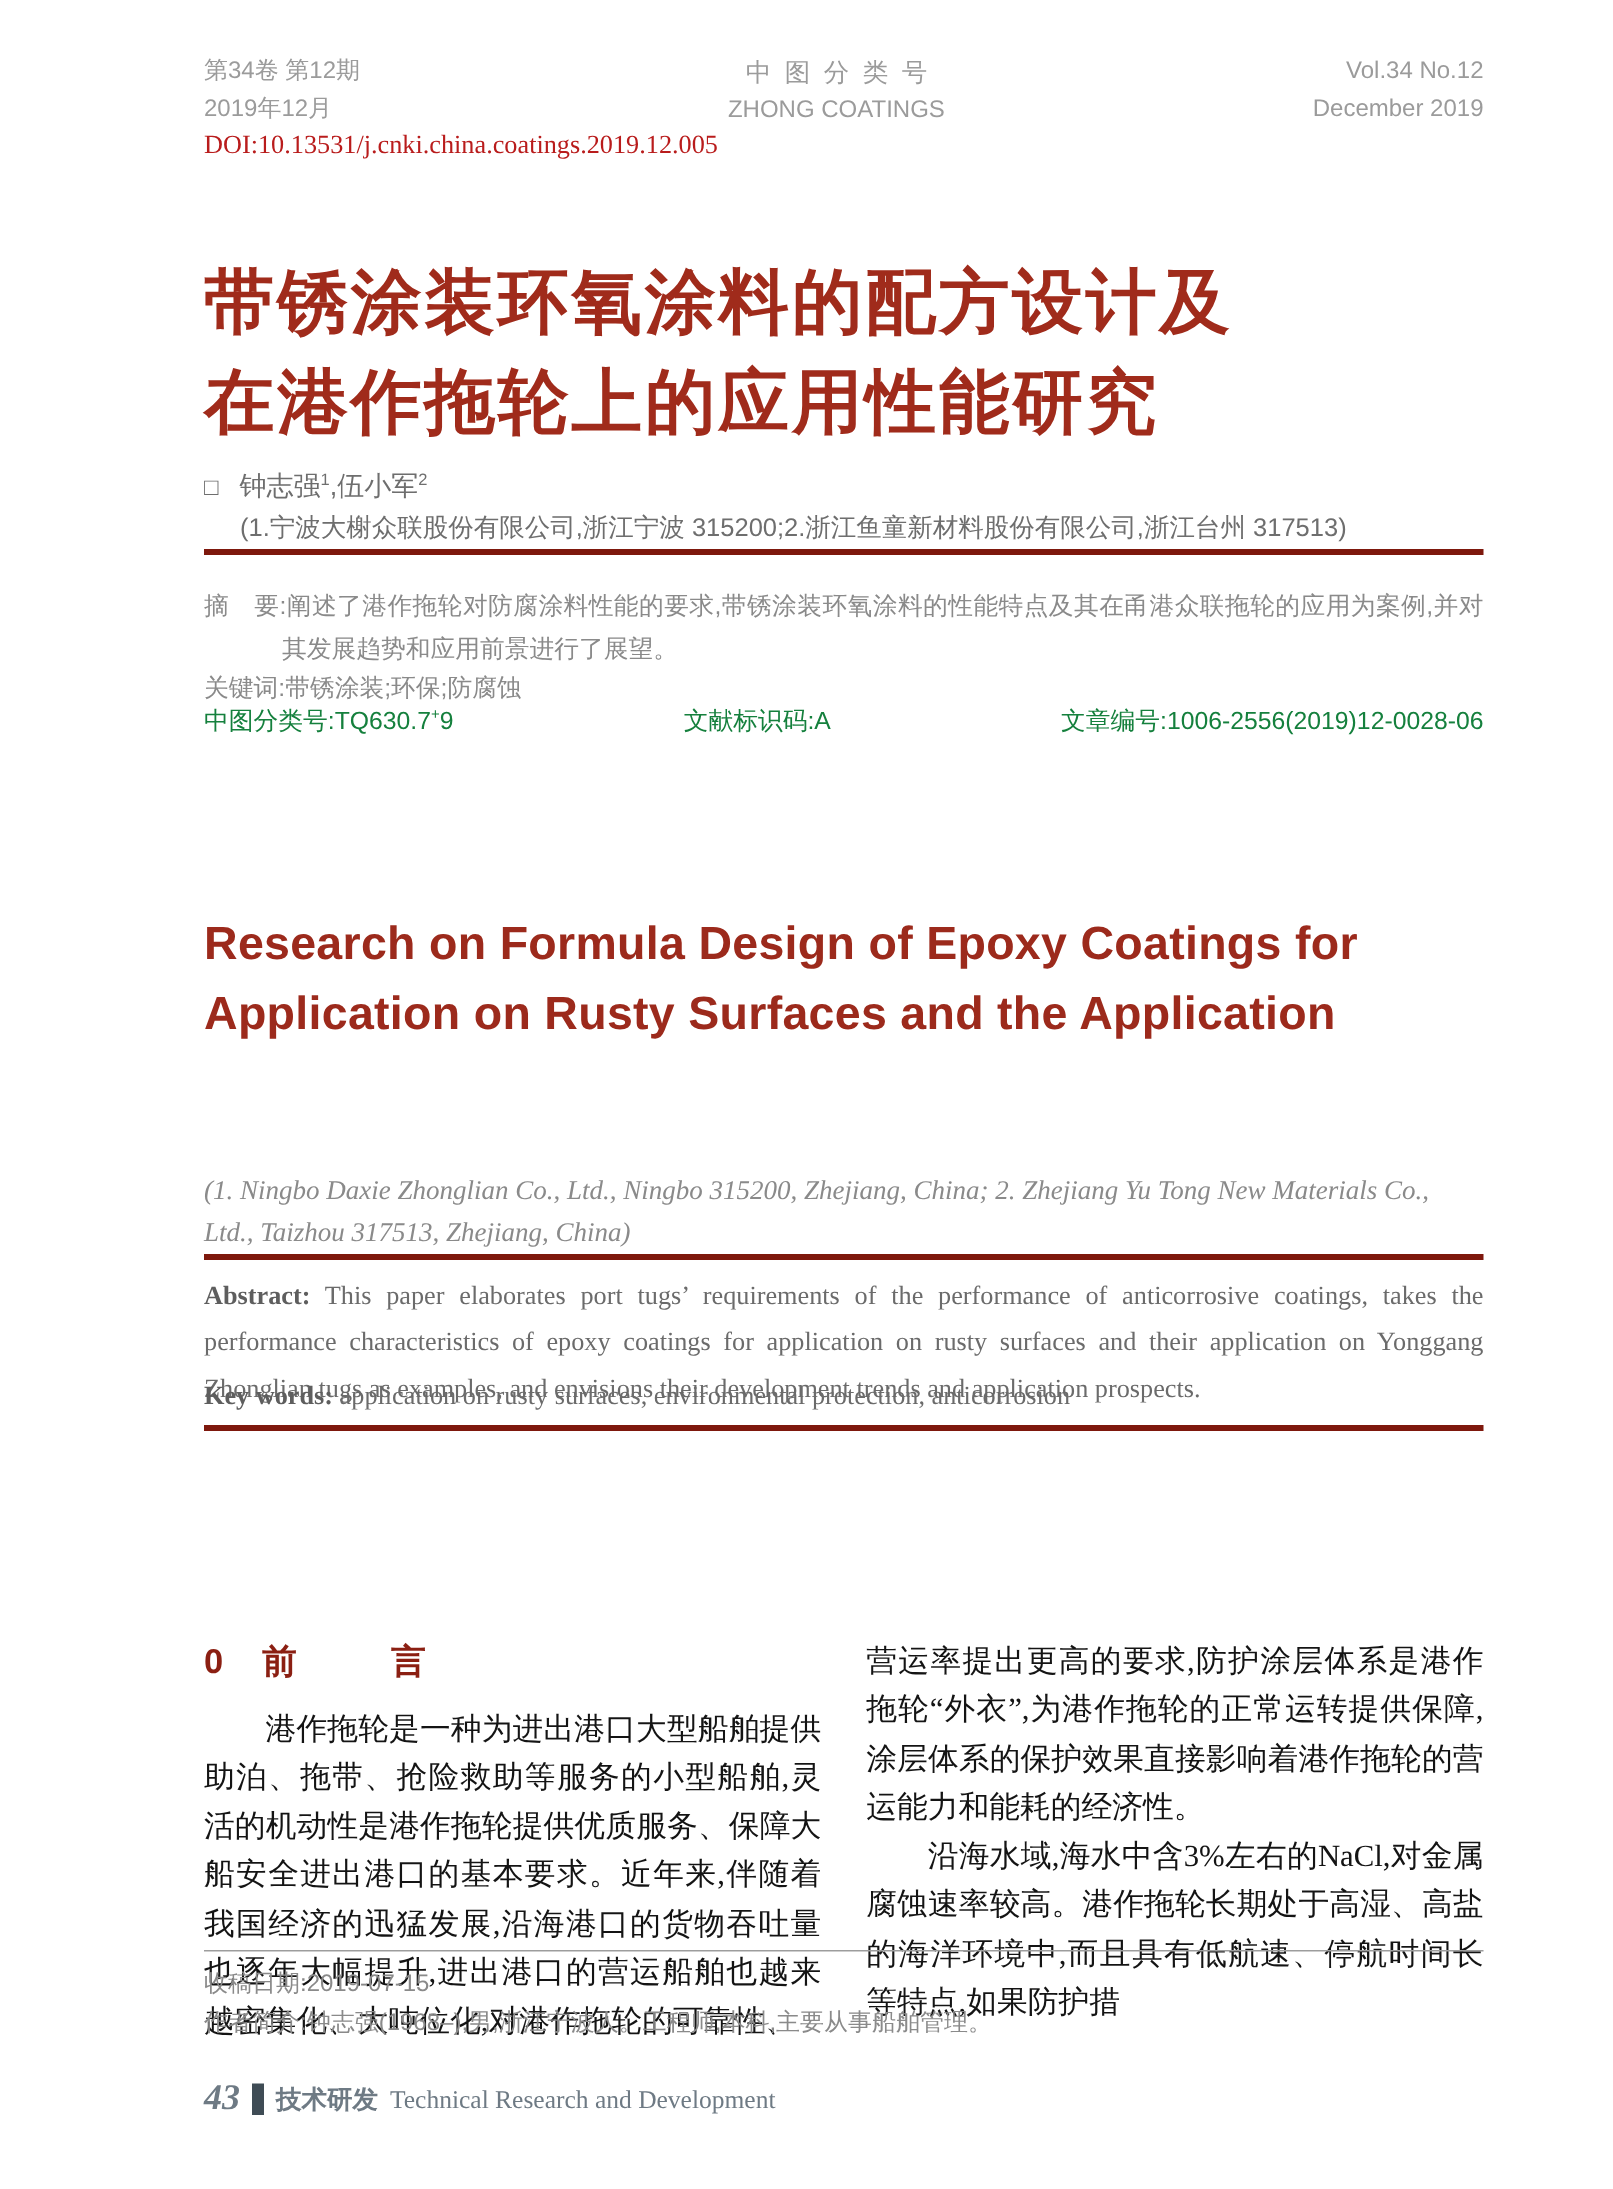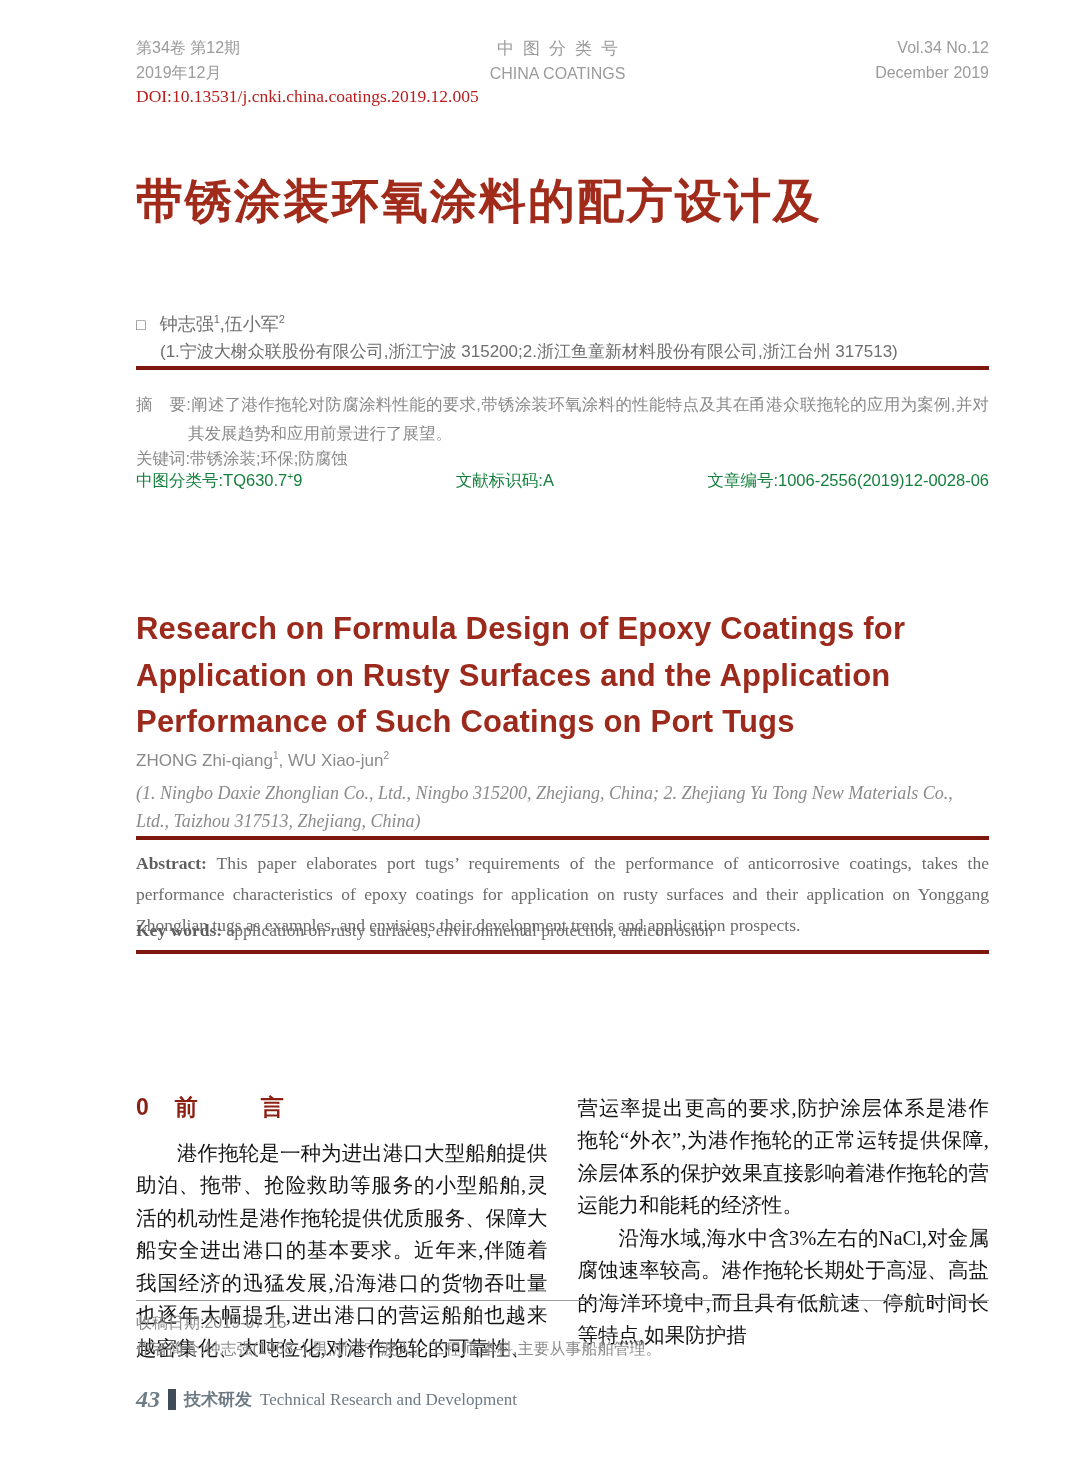--- a/index.html
+++ b/index.html
@@ -197,32 +197,33 @@
 
 <div class="page">
 
   <header class="abs journal-header">
     <div class="jh-left">
       <div>第34卷 第12期</div>
       <div>2019年12月</div>
     </div>
     <div class="jh-center">
       <div class="cn">中图分类号</div>
-      <div>CHINA COATINGS</div>
+      <div>ZHONG COATINGS</div>
     </div>
     <div class="jh-right">
       <div>Vol.34 No.12</div>
       <div>December 2019</div>
     </div>
   </header>
 
   <div class="abs doi-line">DOI:10.13531/j.cnki.china.coatings.2019.12.005</div>
 
   <h1 class="abs title-cn">
     <div>带锈涂装环氧涂料的配方设计及</div>
+    <div>在港作拖轮上的应用性能研究</div>
   </h1>
 
   <div class="abs authors-cn">
     <span class="marker">□</span><span>钟志强</span><sup>1</sup><span>,</span><span>伍小军</span><sup>2</sup>
   </div>
   <div class="abs affil-cn">(1.宁波大榭众联股份有限公司,浙江宁波  315200;2.浙江鱼童新材料股份有限公司,浙江台州  317513)</div>
 
   <div class="abs rule-red rule-1"></div>
 
   <div class="abs abstract-cn">
@@ -231,26 +232,22 @@
   <div class="abs keywords-cn">关键词:带锈涂装;环保;防腐蚀</div>
   <div class="abs codes-row">
     <span><span>中图分类号:TQ630.7</span><sup>+</sup><span>9</span></span>
     <span>文献标识码:A</span>
     <span>文章编号:1006-2556(2019)12-0028-06</span>
   </div>
 
   <h2 class="abs title-en">
     <div>Research on Formula Design of Epoxy Coatings for</div>
     <div>Application on Rusty Surfaces and the Application</div>
-    <div>Performance of Such Coatings on Port Tugs</div>
   </h2>
 
-  <div class="abs authors-en">
-    <span>ZHONG Zhi-qiang</span><sup>1</sup><span>, </span><span>WU Xiao-jun</span><sup>2</sup>
-  </div>
   <div class="abs affil-en">(1. Ningbo Daxie Zhonglian Co., Ltd., Ningbo 315200, Zhejiang, China; 2. Zhejiang Yu Tong New Materials Co., Ltd., Taizhou 317513, Zhejiang, China)</div>
 
   <div class="abs rule-red rule-2"></div>
 
   <div class="abs abstract-en">
     <span class="lbl">Abstract:</span><span> This paper elaborates port tugs’ requirements of the performance of anticorrosive coatings, takes the performance characteristics of epoxy coatings for application on rusty surfaces and their application on Yonggang Zhonglian tugs as examples, and envisions their development trends and application prospects.</span>
   </div>
   <div class="abs keywords-en">
     <span class="lbl">Key words:</span><span> application on rusty surfaces, environmental protection, anticorrosion</span>
   </div>

